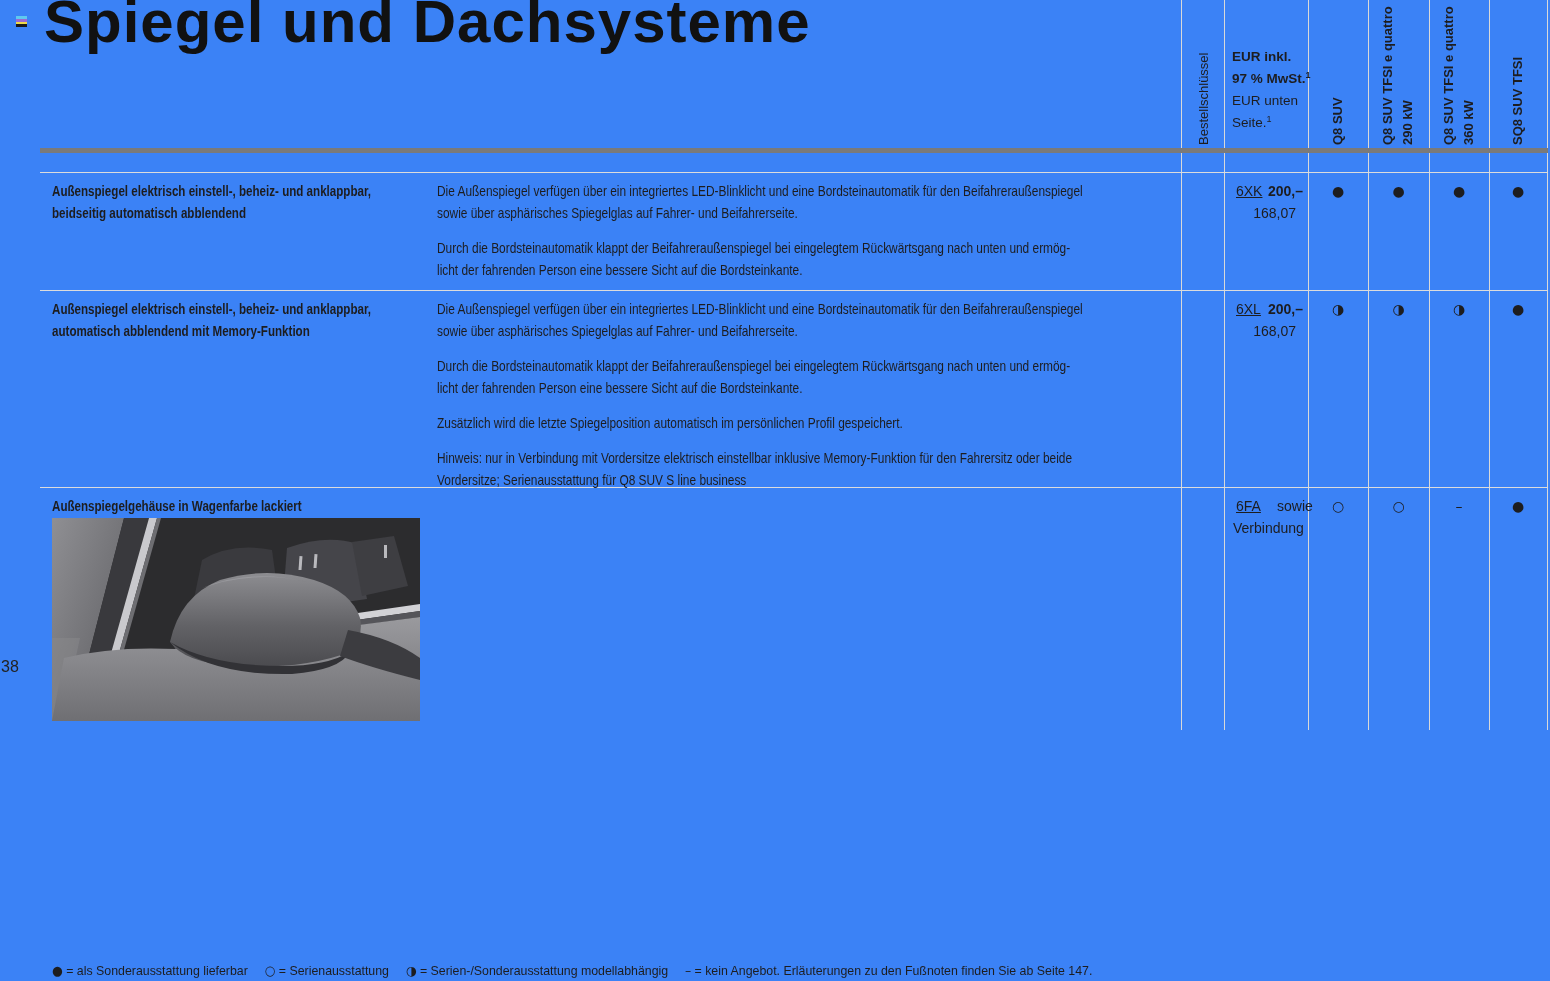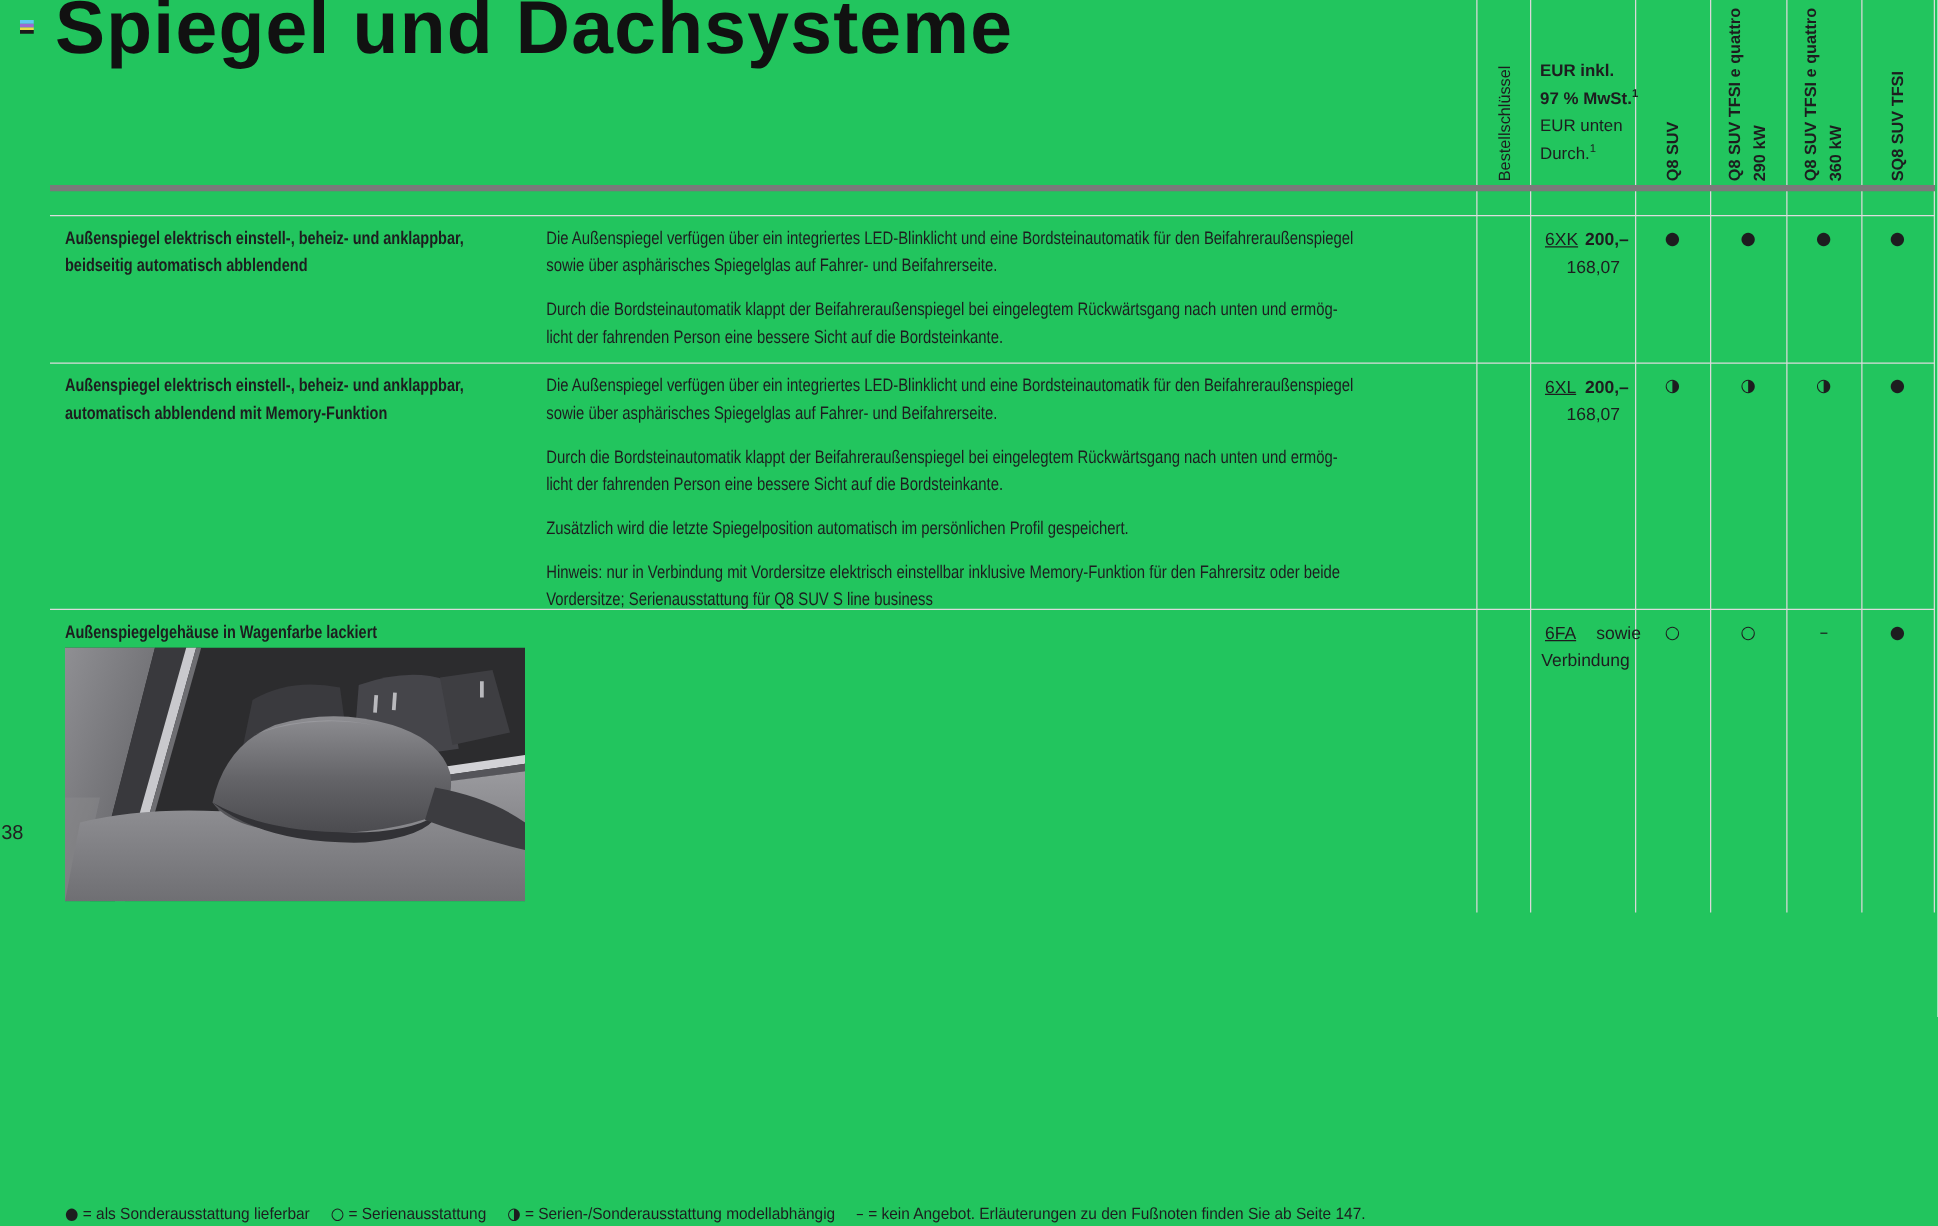--- a/index.html
+++ b/index.html
@@ -1,17 +1,17 @@
 <!DOCTYPE html>
 <html><head>
 <meta charset="utf-8">
 <style>
   html,body { margin:0; padding:0; background:#ffffff; }
   .page {
-    position:relative; width:1550px; height:981px; background:#22c55e;
+    position:relative; width:1550px; height:981px; background:#3b82f6;
     font-family:"Liberation Sans", sans-serif; color:#1d1d1f; overflow:hidden;
   }
 
   
   .regmark { position:absolute; left:16px; top:16px; width:11px; height:11px; }
   .regmark i { display:block; height:2.75px; }
   .regmark .c1 { background:#5ec9f0; }
   .regmark .c2 { background:#9b6ad2; }
   .regmark .c3 { background:#ecd94a; }
   .regmark .c4 { background:#1a1a1a; }
@@ -103,21 +103,21 @@
     <div class="hline" style="top:290px"></div>
     <div class="hline" style="top:487px"></div>
   </div>
 
   <div class="vlabel" style="left:1194px">Bestellschlüssel</div>
 
   <div class="eur-block">
     <div class="eur-line bold"><span>EUR inkl.</span><sup></sup></div>
     <div class="eur-line bold"><span>97 % MwSt.</span><sup>1</sup></div>
     <div class="eur-line"><span>EUR unten</span><sup></sup></div>
-    <div class="eur-line"><span>Durch.</span><sup>1</sup></div>
+    <div class="eur-line"><span>Seite.</span><sup>1</sup></div>
   </div>
 
   <div class="vlabel bold" style="left:1328px">
     <div>Q8 SUV</div>
   </div>
   <div class="vlabel bold" style="left:1378px">
     <div>Q8 SUV TFSI e quattro</div>
     <div>290 kW</div>
   </div>
   <div class="vlabel bold" style="left:1439px">

